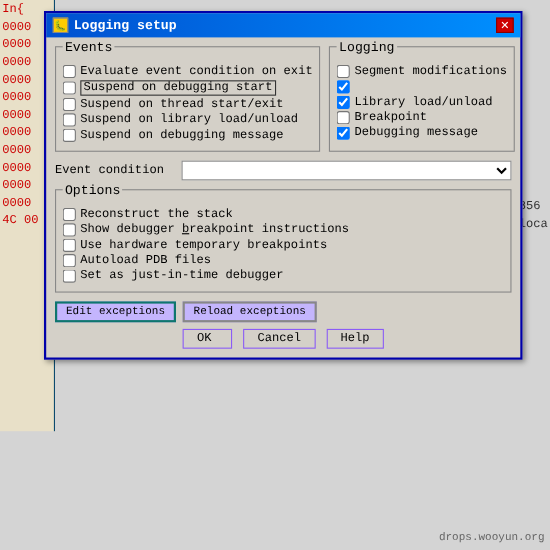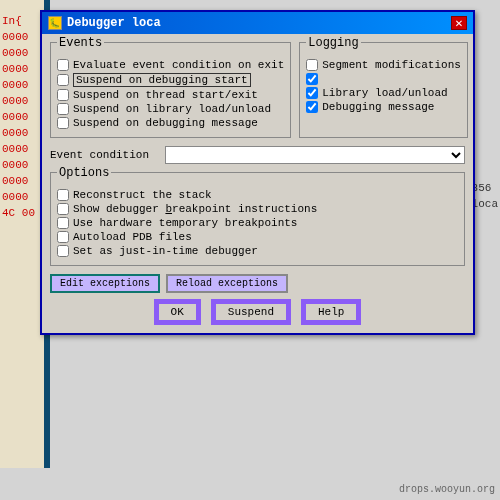--- a/index.html
+++ b/index.html
@@ -19,24 +19,24 @@
       width: 500px;
       height: 500px;
       background: #d4d4d4;
     }
 
     
     .left-col {
       position: absolute;
       top: 0; left: 0;
       width: 50px;
-      height: 468px;
+      height: 392px;
       background: #e8e0c8;
-      border-right: 6px solid #0c4a6e;
-      padding-top: 13px;
+      border-right: 1px solid #0c4a6e;
+      padding-top: 1px;
       font-size: 11px;
       color: #cc0000;
       line-height: 16px;
     }
     .left-col div { padding-left: 2px; }
 
     
     .watermark {
       position: absolute;
       bottom: 5px;
@@ -194,21 +194,21 @@
       font-family: "Courier New", monospace;
       cursor: pointer;
     }
 
     .bottom-buttons {
       display: flex;
       justify-content: center;
       gap: 10px;
     }
     .btn-dialog {
-      border: 5px solid #8b5cf6;
+      border: 1px solid #8b5cf6;
       background: #d4d0c8;
       padding: 2px 12px;
       font-size: 11px;
       font-family: "Courier New", monospace;
       cursor: pointer;
       min-width: 45px;
       text-align: left;
     }
   </style>
 </head>
@@ -237,21 +237,21 @@
   <div>loca</div>
 </div>
 
 <div class="watermark">drops.wooyun.org</div>
 
 <div class="dialog-overlay">
 
   <div class="title-bar">
     <div class="title-bar-left">
       <div class="title-icon">🐛</div>
-      <span class="title-text">Debugger  loca</span>
+      <span class="title-text">Logging  setup</span>
     </div>
     <div class="title-close">✕</div>
   </div>
 
   <div class="dialog-body">
 
     <div class="top-sections">
 
       <div class="group-box events-box">
         <span class="group-box-title">Events</span>
@@ -284,20 +284,24 @@
         <div class="check-item">
           <input type="checkbox" style="">
           <span>Segment modifications</span>
         </div>
         <div class="check-item">
           <input type="checkbox" checked="" style="">
         </div>
         <div class="check-item">
           <input type="checkbox" checked="" style="">
           <span>Library load/unload</span>
+        </div>
+        <div class="check-item">
+          <input type="checkbox" style="">
+          <span>Breakpoint</span>
         </div>
         <div class="check-item">
           <input type="checkbox" checked="" style="">
           <span>Debugging message</span>
         </div>
       </div>
     </div>
 
     <div class="event-condition-row">
       <label>Event condition</label>
@@ -331,18 +335,18 @@
       </div>
     </div>
 
     <div class="exception-row">
       <button class="btn-exception">Edit exceptions</button>
       <button class="btn-exception" style="border-color:#888;">Reload exceptions</button>
     </div>
 
     <div class="bottom-buttons">
       <button class="btn-dialog">OK</button>
-      <button class="btn-dialog">Suspend</button>
+      <button class="btn-dialog">Cancel</button>
       <button class="btn-dialog">Help</button>
     </div>
 
   </div>
 </div>
 
 </body></html>

